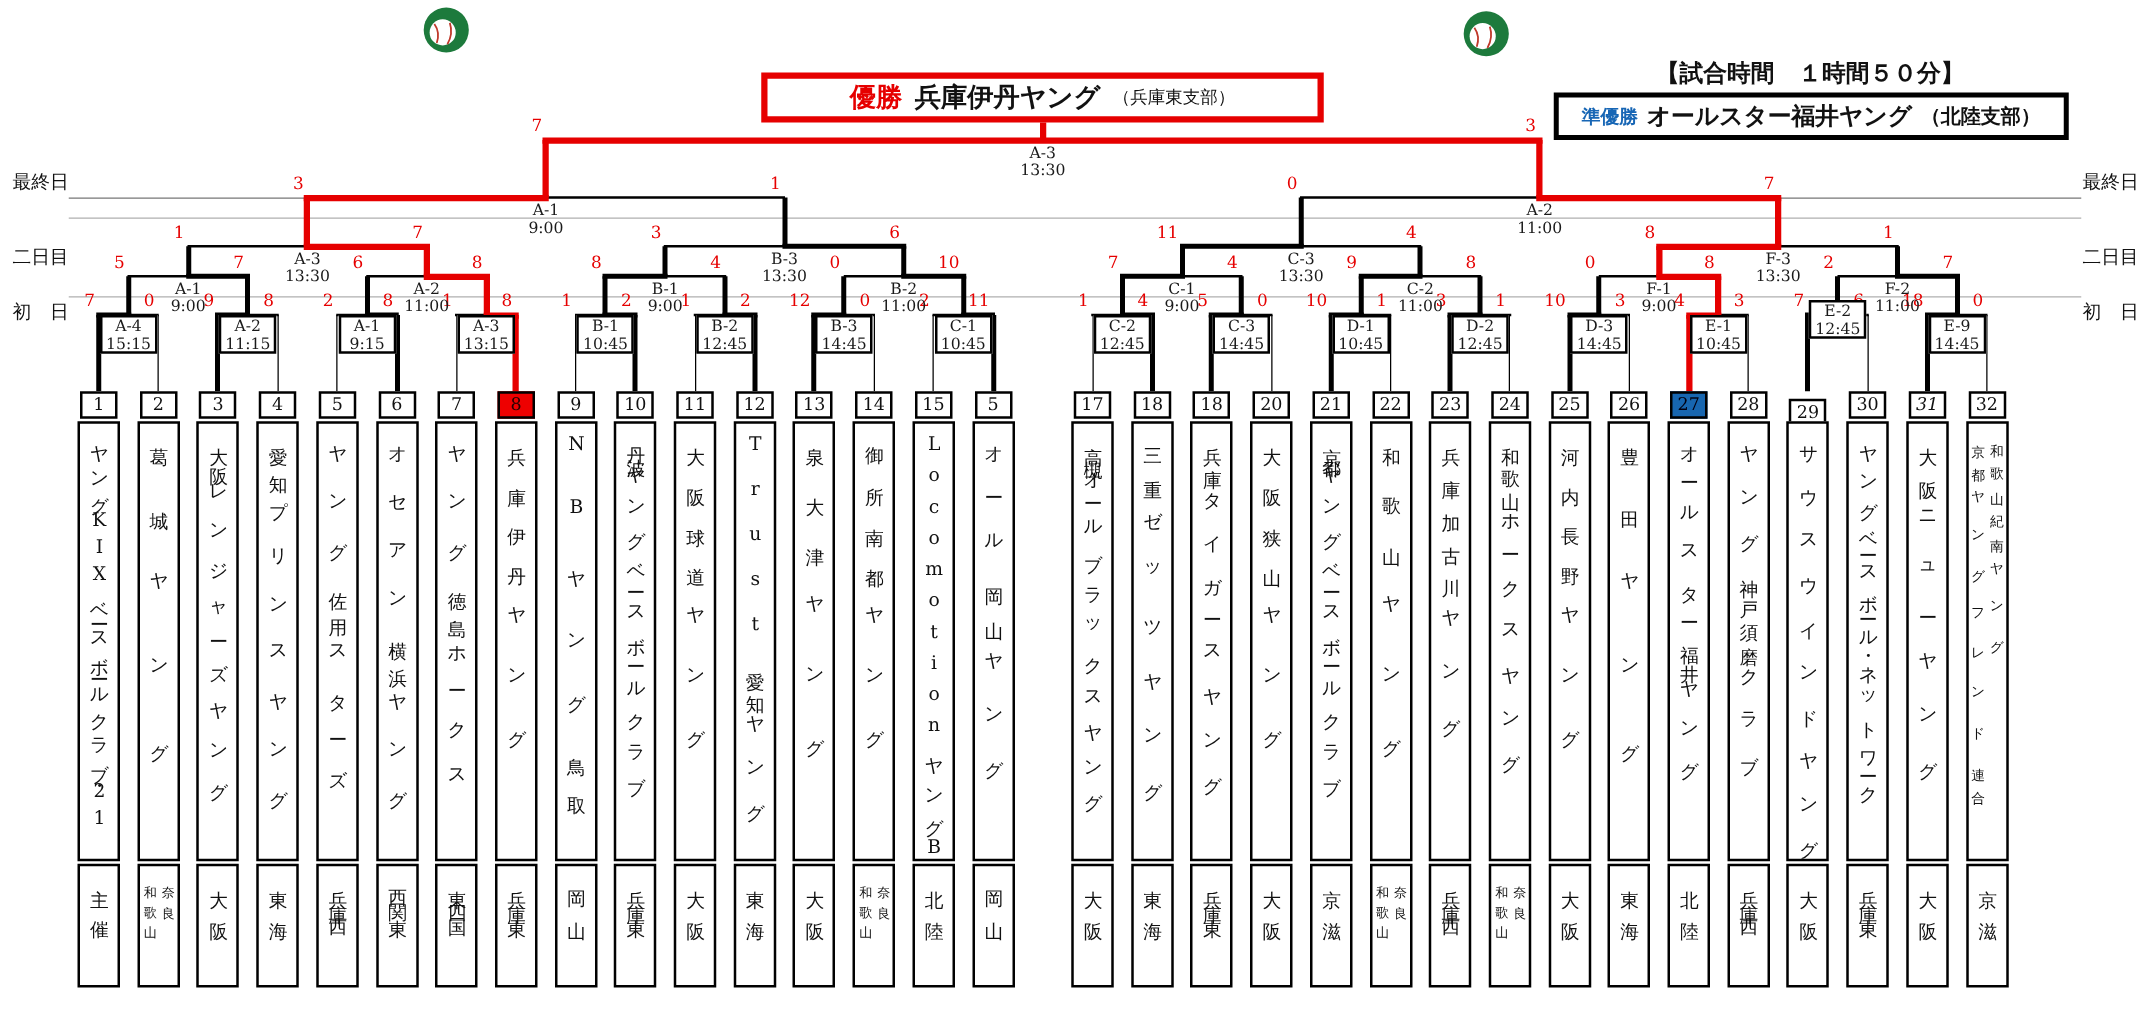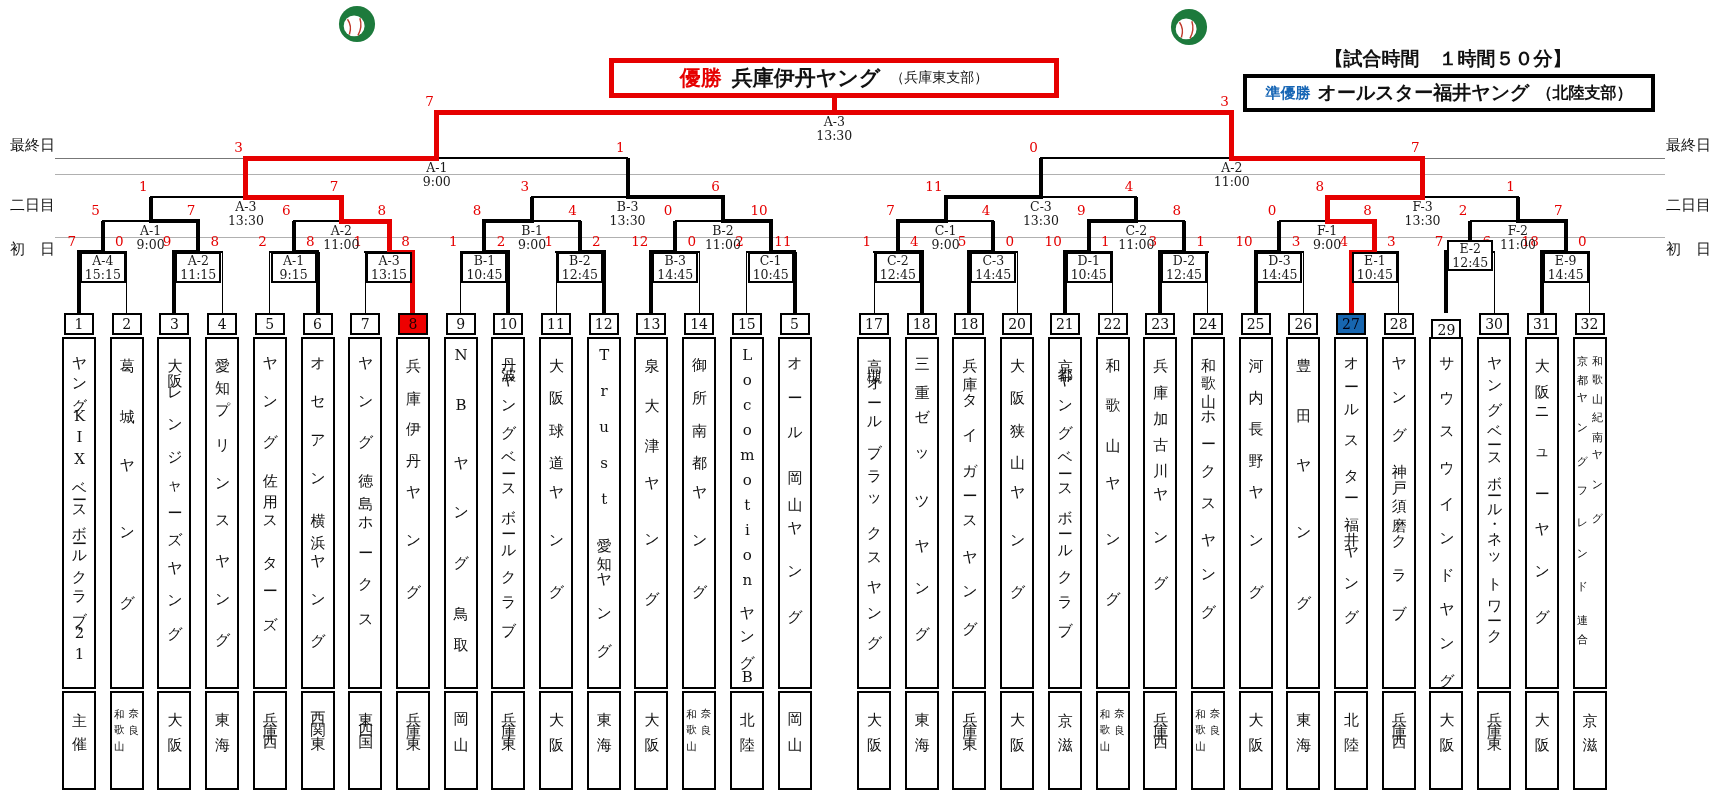--- a/index.html
+++ b/index.html
@@ -602,21 +602,21 @@
       <div class="namebox" style="left: 1446.4px; top: 691px; height: 99px;">
         <div class="vtext" style="font-size: 15px; line-height: 1; letter-spacing: 25px; white-space: pre;">大阪</div>
       </div>
       <div class="numbox" style="left: 1494.1px; top: 313px;">30</div>
       <div class="namebox" style="left: 1494.1px; top: 337px; height: 352px;">
         <div class="vtext" style="font-size: 15px; line-height: 1; letter-spacing: 5.625px; white-space: pre;">ヤングベースボール・ネットワーク</div>
       </div>
       <div class="namebox" style="left: 1494.1px; top: 691px; height: 99px;">
         <div class="vtext" style="font-size: 15px; line-height: 1; letter-spacing: 11.6667px; white-space: pre;">兵庫東</div>
       </div>
-      <div class="numbox" style="left: 1541.8px; top: 313px;">31</div>
+      <div class="numbox" style="left: 1541.8px; top: 313px; font-style: italic;">31</div>
       <div class="namebox" style="left: 1541.8px; top: 337px; height: 352px;">
         <div class="vtext" style="font-size: 15px; line-height: 1; letter-spacing: 26.25px; white-space: pre;">大阪ニューヤング</div>
       </div>
       <div class="namebox" style="left: 1541.8px; top: 691px; height: 99px;">
         <div class="vtext" style="font-size: 15px; line-height: 1; letter-spacing: 25px; white-space: pre;">大阪</div>
       </div>
       <div class="numbox" style="left: 1589.5px; top: 313px;">32</div>
       <div class="namebox" style="left: 1589.5px; top: 337px; height: 352px;">
         <div class="vtext" style="font-size: 11px; line-height: 15px; letter-spacing: 19px; white-space: pre;">和歌山紀南ヤング
 京都ヤングフレンド連合</div>

